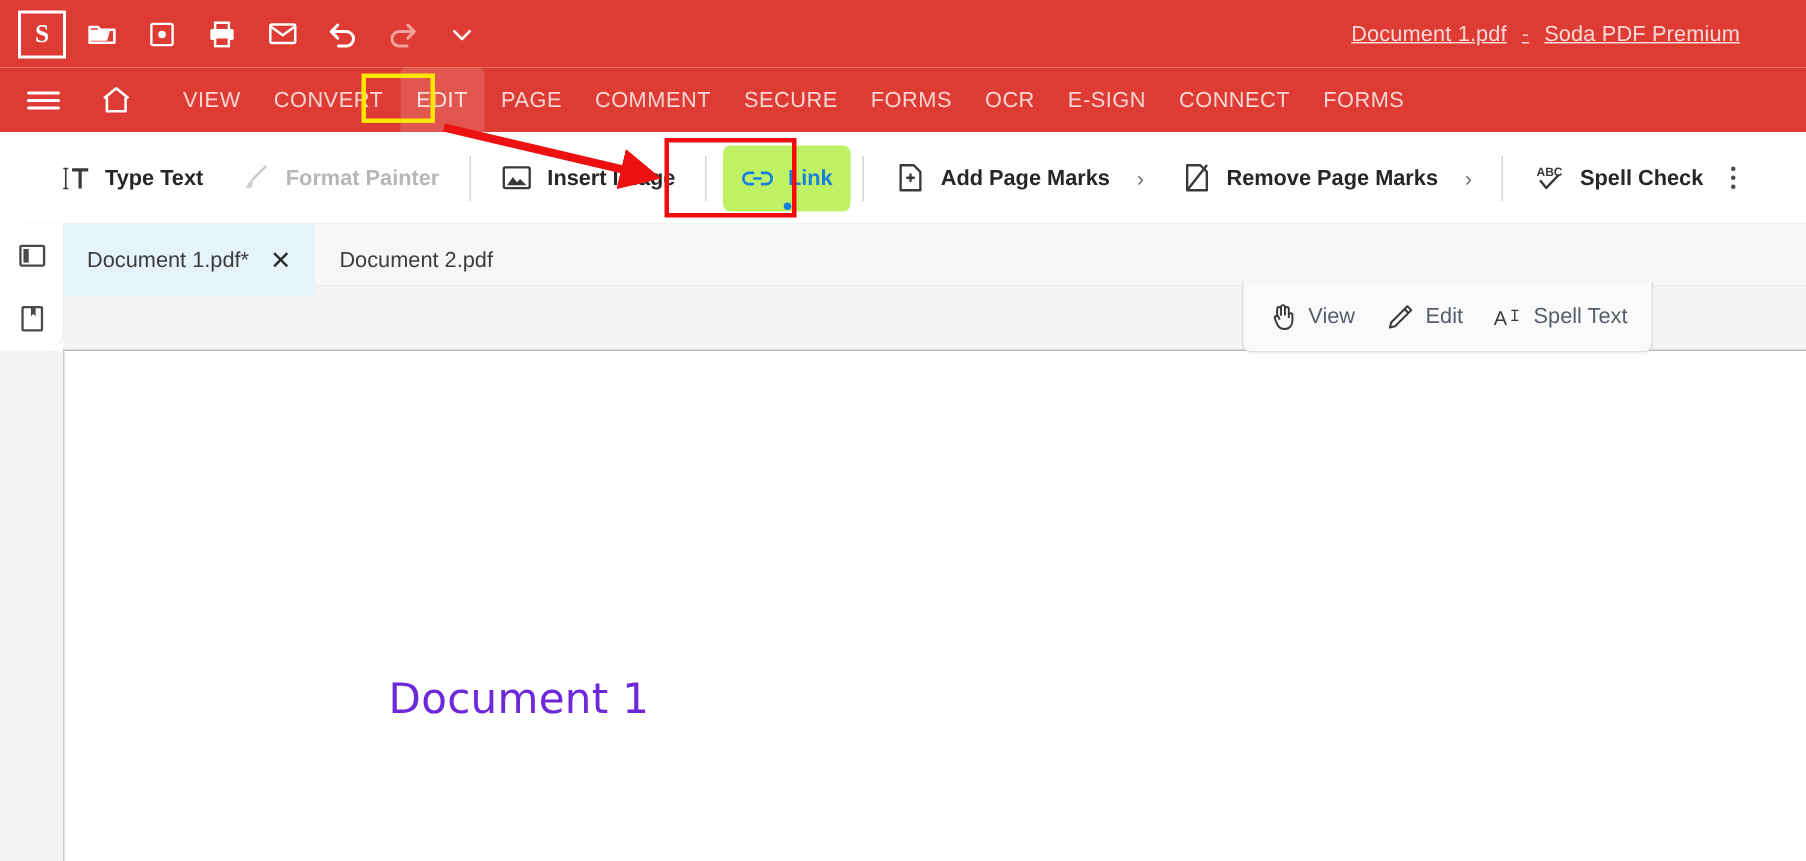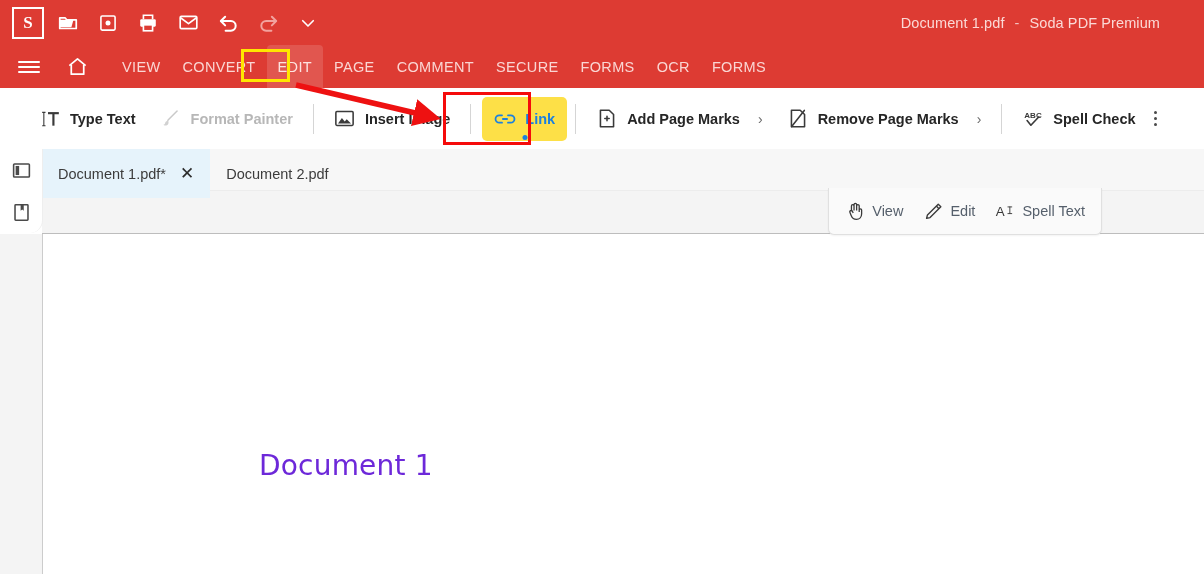--- a/index.html
+++ b/index.html
@@ -61,20 +61,21 @@
     position: absolute;
     right: 44px;
     top: 0;
     height: 45px;
     display: flex;
     align-items: center;
     gap: 6px;
     color: #fbd9d6;
     font-size: 14.5px;
     letter-spacing: 0.1px;
+    text-decoration: underline;
   }
   .title-sep { color: #f3c2bf; padding: 0 4px; }
 
   
   .menubar {
     position: absolute;
     left: 0; top: 45px;
     width: 1204px; height: 43px;
     background: #dd3b33;
     display: flex;
@@ -145,21 +146,21 @@
   .rb-item .ic {
     display: flex;
     align-items: center;
     justify-content: center;
     width: 22px; height: 22px;
     color: #3a3a3a;
   }
   .rb-item.disabled { color: #b7b7b7; }
   .rb-item.disabled .ic { color: #c9c9c9; }
   .rb-item.active-blue {
-    background: #fde047;
+    background: #bef264;
     color: #1a80e0;
     position: relative;
   }
   .rb-item.active-blue .ic { color: #1a80e0; }
   .rb-dot {
     position: absolute;
     left: 50%;
     transform: translateX(-50%);
     bottom: 1px;
     width: 5px; height: 5px;
@@ -417,20 +418,22 @@
     </div>
     <div class="menu-items">
       <div class="menu-item">VIEW</div>
       <div class="menu-item">CONVERT</div>
       <div class="menu-item active">EDIT</div>
       <div class="menu-item">PAGE</div>
       <div class="menu-item">COMMENT</div>
       <div class="menu-item">SECURE</div>
       <div class="menu-item">FORMS</div>
       <div class="menu-item">OCR</div>
+      <div class="menu-item">E-SIGN</div>
+      <div class="menu-item">CONNECT</div>
       <div class="menu-item">FORMS</div>
     </div>
   </div>
 
   <div class="ribbon">
     <div style="width:14px"></div>
 
     <div class="rb-item">
       <span class="ic">
         <svg width="21" height="20" viewBox="0 0 24 24" fill="none" stroke="currentColor">

